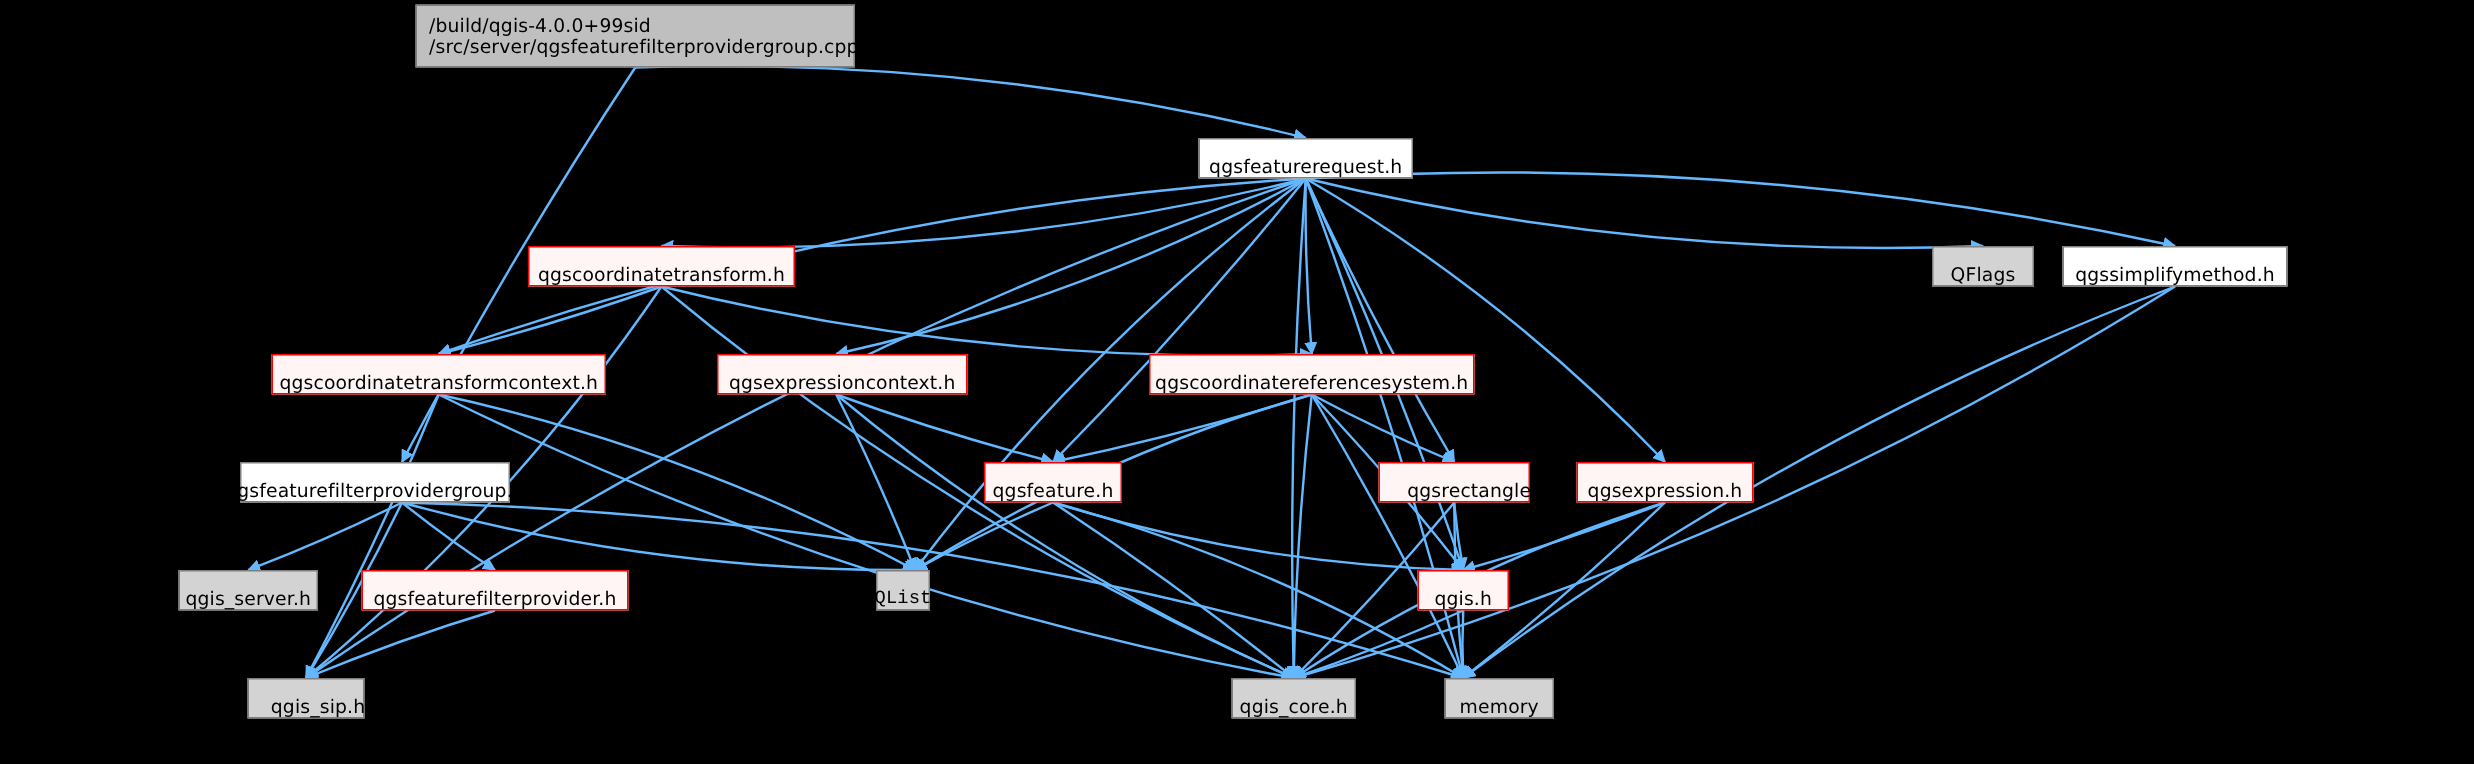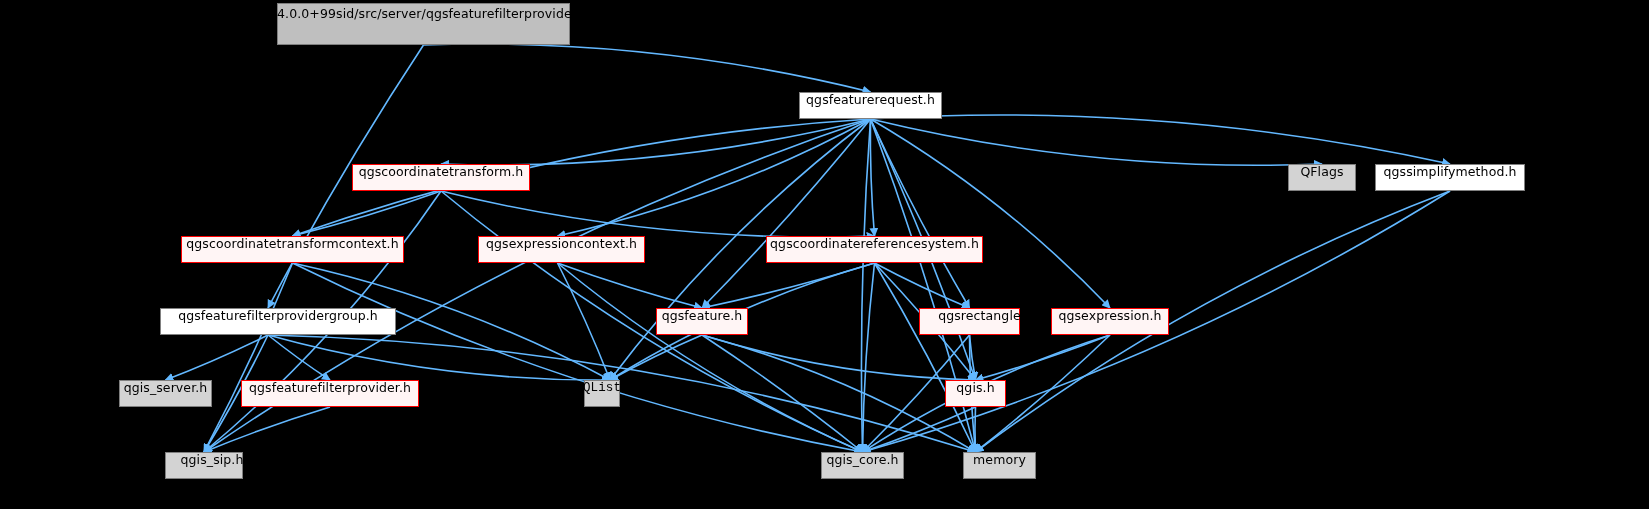--- a/index.html
+++ b/index.html
@@ -1,25 +1,25 @@
 <!DOCTYPE html>
 <html><head>
 <meta charset="utf-8">
 <style>
   html,body{margin:0;padding:0;background:#000;}
   #graph{position:relative;width:1649px;height:509px;background:#000;overflow:hidden;
          font-family:"DejaVu Sans","Liberation Sans",sans-serif;}
   #edges{position:absolute;left:0;top:0;width:1649px;height:509px;}
-  .node{position:absolute;box-sizing:border-box;display:flex;align-items:flex-start;
+  .node{position:absolute;box-sizing:border-box;display:flex;align-items:flex-end;
         justify-content:center;white-space:nowrap;font-size:12.5px;line-height:1.15;
         color:#000;letter-spacing:0.1px;}
   .node.plain{background:#ffffff;border:1px solid #808080;}
   .node.red{background:#fff5f5;border:1px solid #ff0000;}
   .node.gray{background:#d3d3d3;border:1px solid #7f7f7f;}
-  .node.root{background:#bfbfbf;border:1px solid #7f7f7f;
+  .node.root{background:#bfbfbf;border:1px solid #7f7f7f;flex-direction:column;
              align-items:flex-start;padding:3px 8px;justify-content:center;}
   .node.root span{display:block;font-size:12.5px;}
 </style>
 </head>
 <body>
 
 <div id="graph">
   <svg id="edges" xmlns="http://www.w3.org/2000/svg">
       <defs>
         <marker id="arrow" viewBox="0 0 10 10" refX="9" refY="5" markerWidth="5.5" markerHeight="5.5" orient="auto-start-reverse">
@@ -98,21 +98,21 @@
       </div>
       <div class="node red" style="left: 181px; top: 236px; width: 223px; height: 27px;">
         <span>qgscoordinatetransformcontext.h</span>
       </div>
       <div class="node red" style="left: 478px; top: 236px; width: 167px; height: 27px;">
         <span>qgsexpressioncontext.h</span>
       </div>
       <div class="node red" style="left: 766px; top: 236px; width: 217px; height: 27px;">
         <span>qgscoordinatereferencesystem.h</span>
       </div>
-      <div class="node plain" style="left: 160px; top: 308px; width: 236px; height: 27px;">
+      <div class="node plain" style="left: 160px; top: 308px; width: 180px; height: 27px;">
         <span>qgsfeaturefilterprovidergroup.h</span>
       </div>
       <div class="node red" style="left: 656px; top: 308px; width: 92px; height: 27px;">
         <span>qgsfeature.h</span>
       </div>
       <div class="node red" style="left: 919px; top: 308px; width: 101px; height: 27px; padding-left: 32px;">
         <span>qgsrectangle.h</span>
       </div>
       <div class="node red" style="left: 1051px; top: 308px; width: 118px; height: 27px;">
         <span>qgsexpression.h</span>

